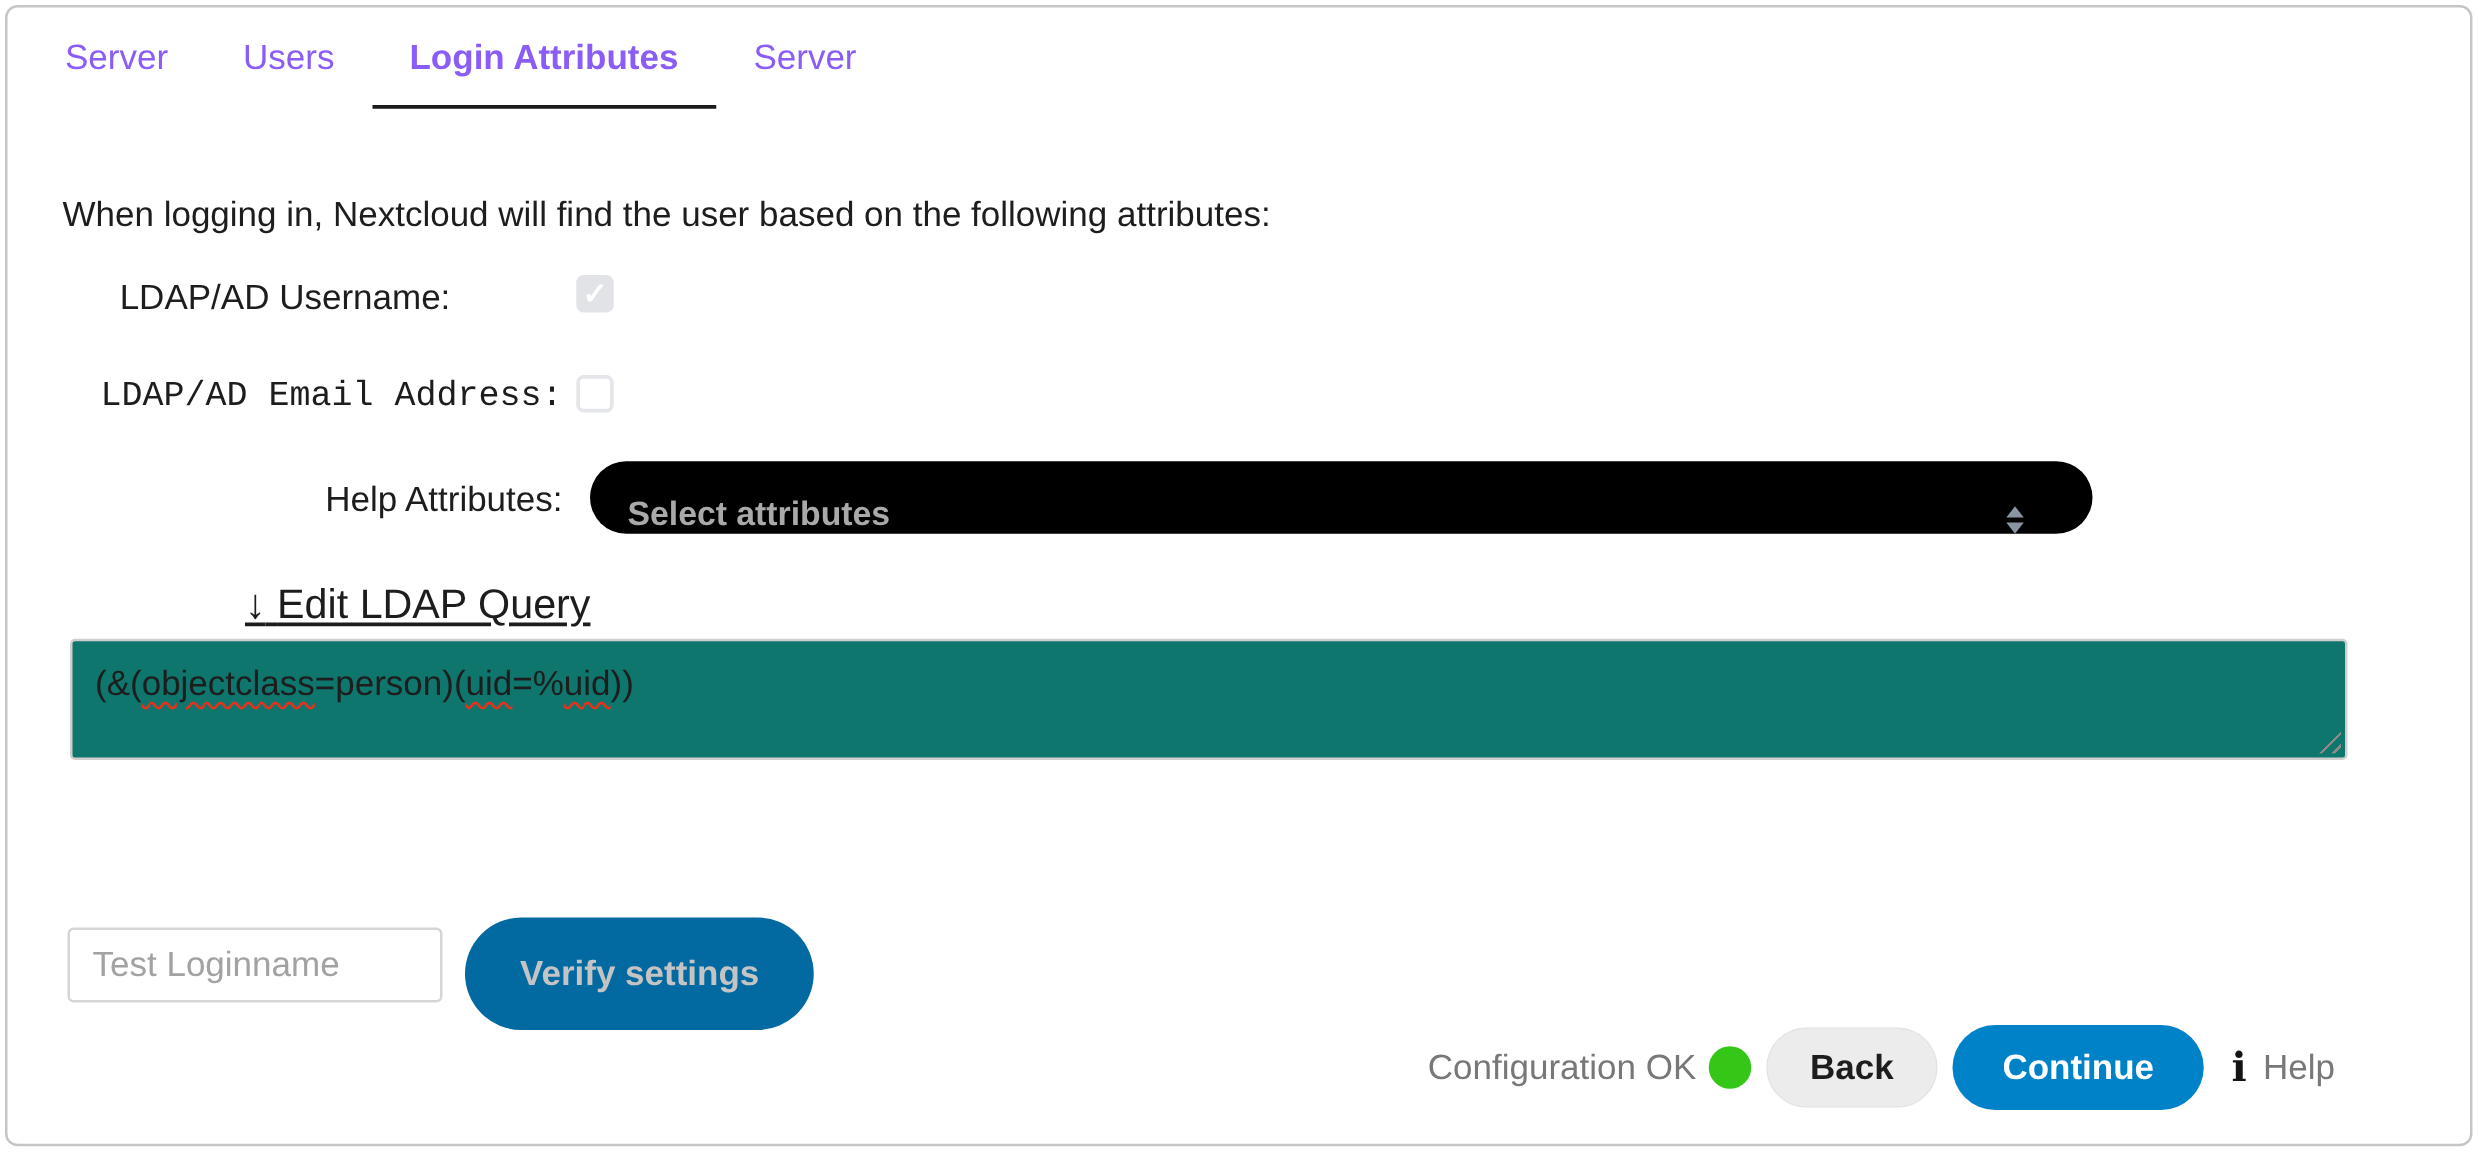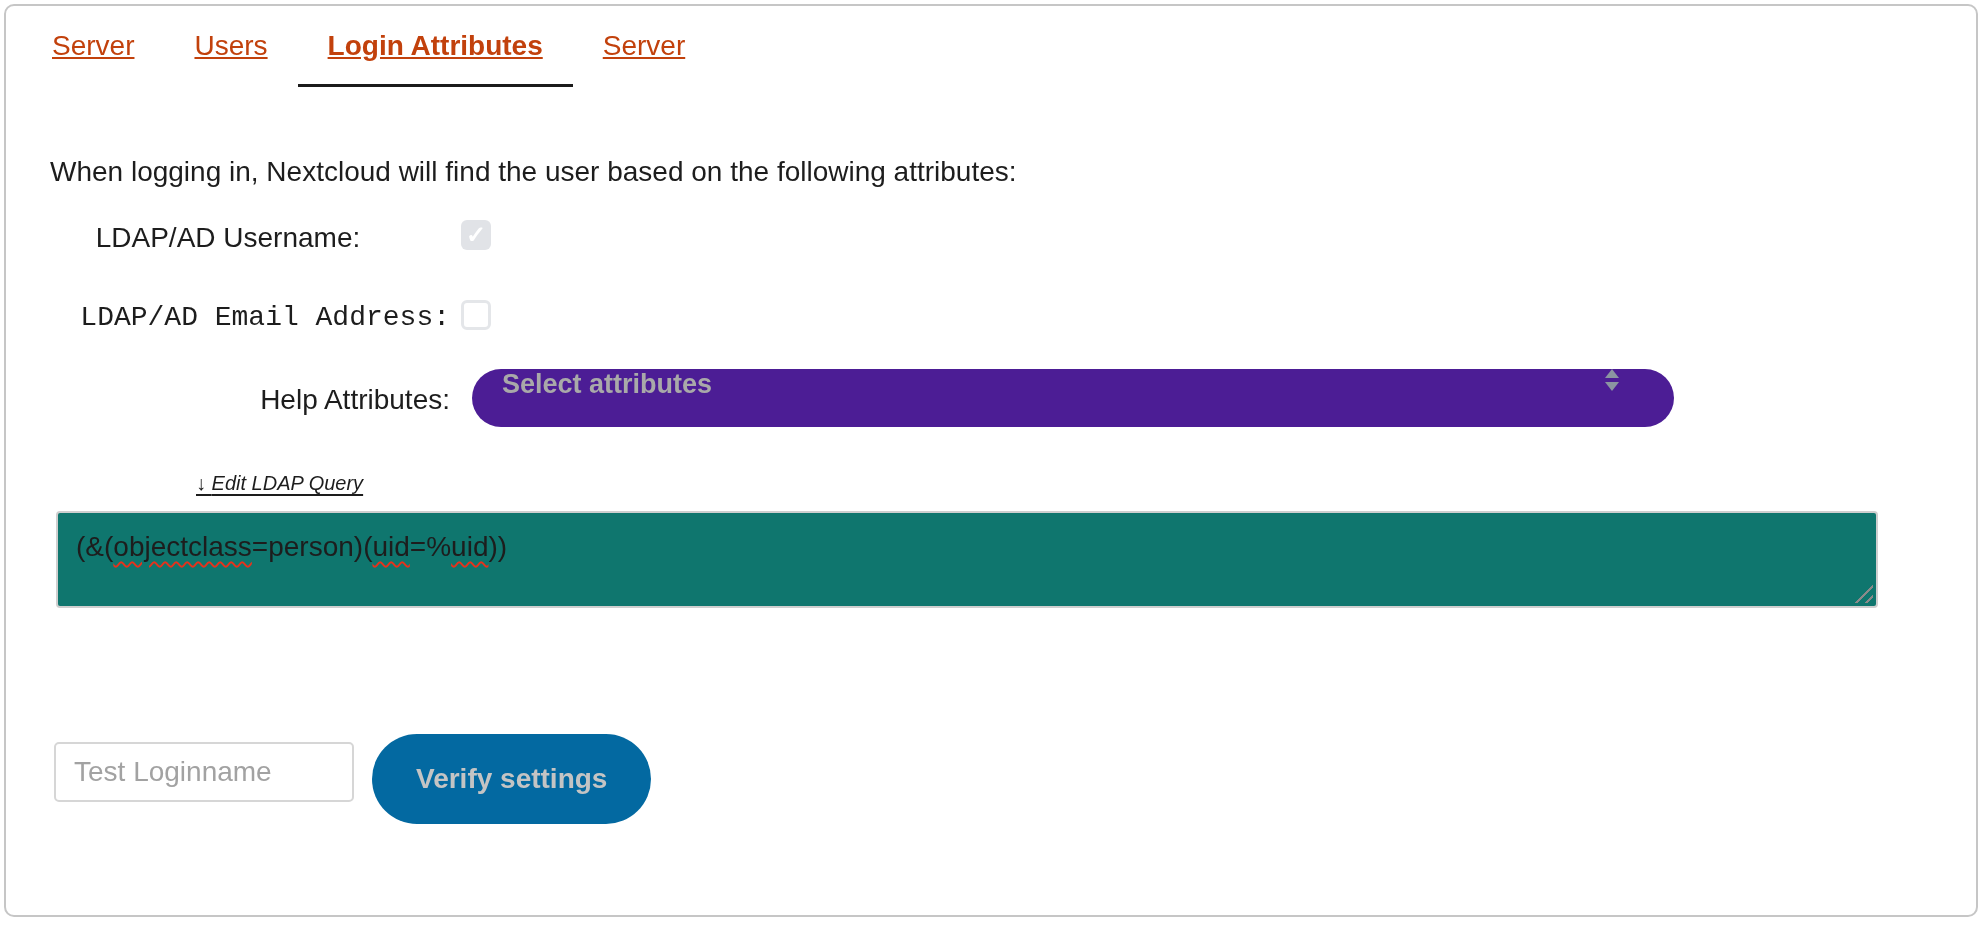--- a/index.html
+++ b/index.html
@@ -9,21 +9,21 @@
     font-family:"Liberation Sans", sans-serif; color:#1d1d1d; background:#fff;
   }
   .card {
     position:absolute; left:4px; top:4px; right:4px; bottom:17px;
     border:2px solid #c6c6c6; border-radius:10px; background:#fff;
   }
   
   .tabs { position:absolute; left:16px; top:24px; display:flex; }
   .tab {
     padding:0 30px 22px 30px; font-size:28px; line-height:32px;
-    color:#c2410c; cursor:pointer; white-space:nowrap;text-decoration:underline;
+    color:#8b5cf6; cursor:pointer; white-space:nowrap;
   }
   .tab.active { font-weight:bold; border-bottom:3px solid #1b1b1b;text-align:right; }
   
   .intro { position:absolute; left:44px; top:150px; font-size:28px; }
   
   .field-label {
     position:absolute; left:0; width:444px; text-align:right;
     font-size:28px; line-height:32px;
   }
   .lbl-username { top:216px;text-align:center; }
@@ -32,31 +32,31 @@
   .checkbox {
     position:absolute; left:455px; width:30px; height:30px; border-radius:6px;
   }
   .cb-checked {
     top:214px; background:#e1e3e7; display:flex; align-items:center; justify-content:center;
     color:#ffffff; font-size:24px; font-weight:bold;
   }
   .cb-empty { top:294px; background:#fff; border:3px solid #e4e6e9; }
   .select-pill {
     position:absolute; left:466px; top:363px; width:1202px; height:58px;
-    background:#4c1d95; border-radius:29px; display:flex; align-items:flex-start;
+    background:#000000; border-radius:29px; display:flex; align-items:flex-end;
     padding:0 54px 0 30px; cursor:pointer;
   }
   .select-pill .sel-text {
     font-size:27px; font-weight:600; color:#a9a9a9; flex:1;
   }
   .sort-icon { width:16px; height:22px; flex:0 0 auto; }
   
   .query-link {
-    position:absolute; left:190px; top:461px; font-size:20px; line-height:32px;
-    color:#1d1d1d; text-decoration:underline; text-underline-offset:4px; cursor:pointer;font-style:italic;
+    position:absolute; left:190px; top:461px; font-size:33px; line-height:32px;
+    color:#1d1d1d; text-decoration:underline; text-underline-offset:4px; cursor:pointer;
   }
   
   .query-box {
     position:absolute; left:50px; top:505px; width:1822px; height:97px;
     border:2px solid #cfcfcf; border-radius:4px; background:#0f766e;
     padding:17px 18px; font-size:28px; line-height:34px; cursor:text;
   }
   .query-box .sp {
     text-decoration-line:underline; text-decoration-style:wavy;
     text-decoration-color:#e8311a; text-decoration-thickness:2px;
@@ -145,15 +145,25 @@
     </div>
 
     <div class="query-box" role="textbox" aria-multiline="true">
       <span id="query-content"><span>(&amp;(</span><span class="sp">objectclass</span><span>=person)(</span><span class="sp">uid</span><span>=%</span><span class="sp">uid</span><span>))</span></span>
       <span class="resize-handle"></span>
     </div>
 
     <input class="test-input" type="text" placeholder="Test Loginname" style="">
     <button class="verify-btn" disabled="">Verify settings</button>
 
+    <div class="footer">
+      <span class="status-text">Configuration OK</span>
+      <span class="status-dot" style="background: rgb(53, 199, 24);"></span>
+      <button class="back-btn">Back</button>
+      <button class="continue-btn" style="background: rgb(0, 130, 201);">Continue</button>
+      <span class="help-link">
+        <span class="info-glyph">i</span>
+        <span class="help-text">Help</span>
+      </span>
+    </div>
 
   </div>
 </div>
 
 </body></html>

